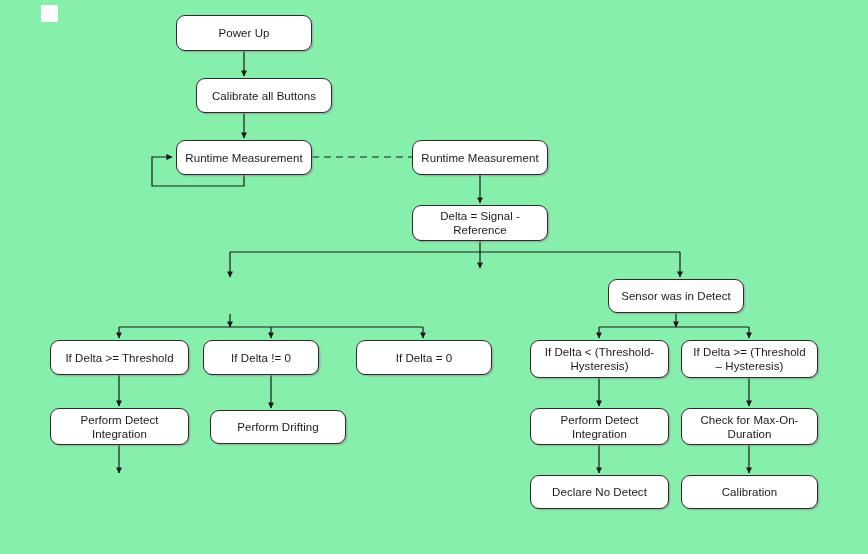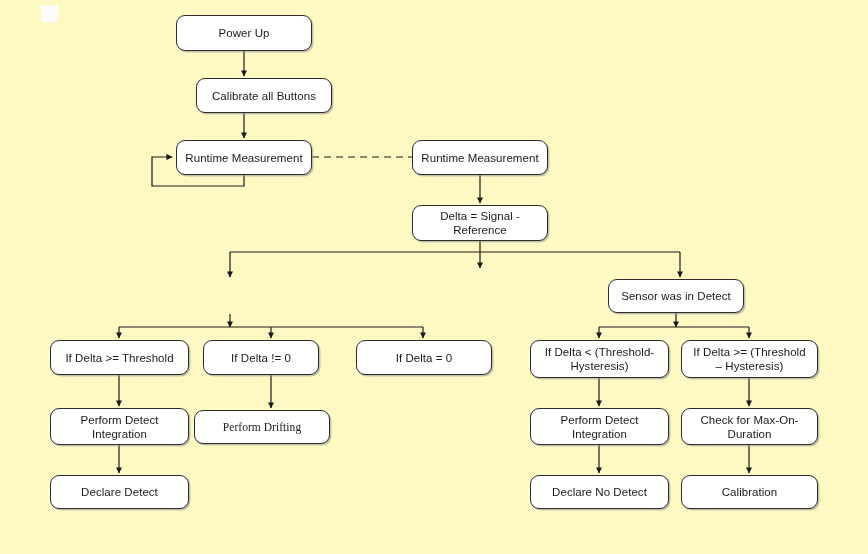--- a/index.html
+++ b/index.html
@@ -10,21 +10,21 @@
   body {
     width: 868px;
     height: 554px;
     font-family: "Liberation Sans", sans-serif;
     overflow: hidden;
   }
   #canvas {
     position: relative;
     width: 868px;
     height: 554px;
-    background: #fef9c3;
+    background: #86efac;
   }
   #edges {
     position: absolute;
     left: 0;
     top: 0;
     width: 868px;
     height: 554px;
     pointer-events: none;
   }
   .node {
@@ -126,27 +126,26 @@
 
   <div class="node" style="left:530px; top:340px; width:139px; height:38px;">If Delta &lt; (Threshold-
 Hysteresis)</div>
 
   <div class="node" style="left:681px; top:340px; width:137px; height:38px;">If Delta &gt;= (Threshold
 – Hysteresis)</div>
 
   <div class="node" style="left:50px; top:408px; width:139px; height:37px;">Perform Detect
 Integration</div>
 
-  <div class="node" style="left:194px; top:410px; width:136px; height:34px;font-family:Liberation Serif, serif;">Perform Drifting</div>
+  <div class="node" style="left:210px; top:410px; width:136px; height:34px;">Perform Drifting</div>
 
   <div class="node" style="left:530px; top:408px; width:139px; height:37px;">Perform Detect
 Integration</div>
 
   <div class="node" style="left:681px; top:408px; width:137px; height:37px;">Check for Max-On-
 Duration</div>
 
-  <div class="node" style="left:50px; top:475px; width:139px; height:34px;">Declare Detect</div>
 
   <div class="node" style="left:530px; top:475px; width:139px; height:34px;">Declare No Detect</div>
 
   <div class="node" style="left:681px; top:475px; width:137px; height:34px;">Calibration</div>
 
 </div>
 
 </body></html>

